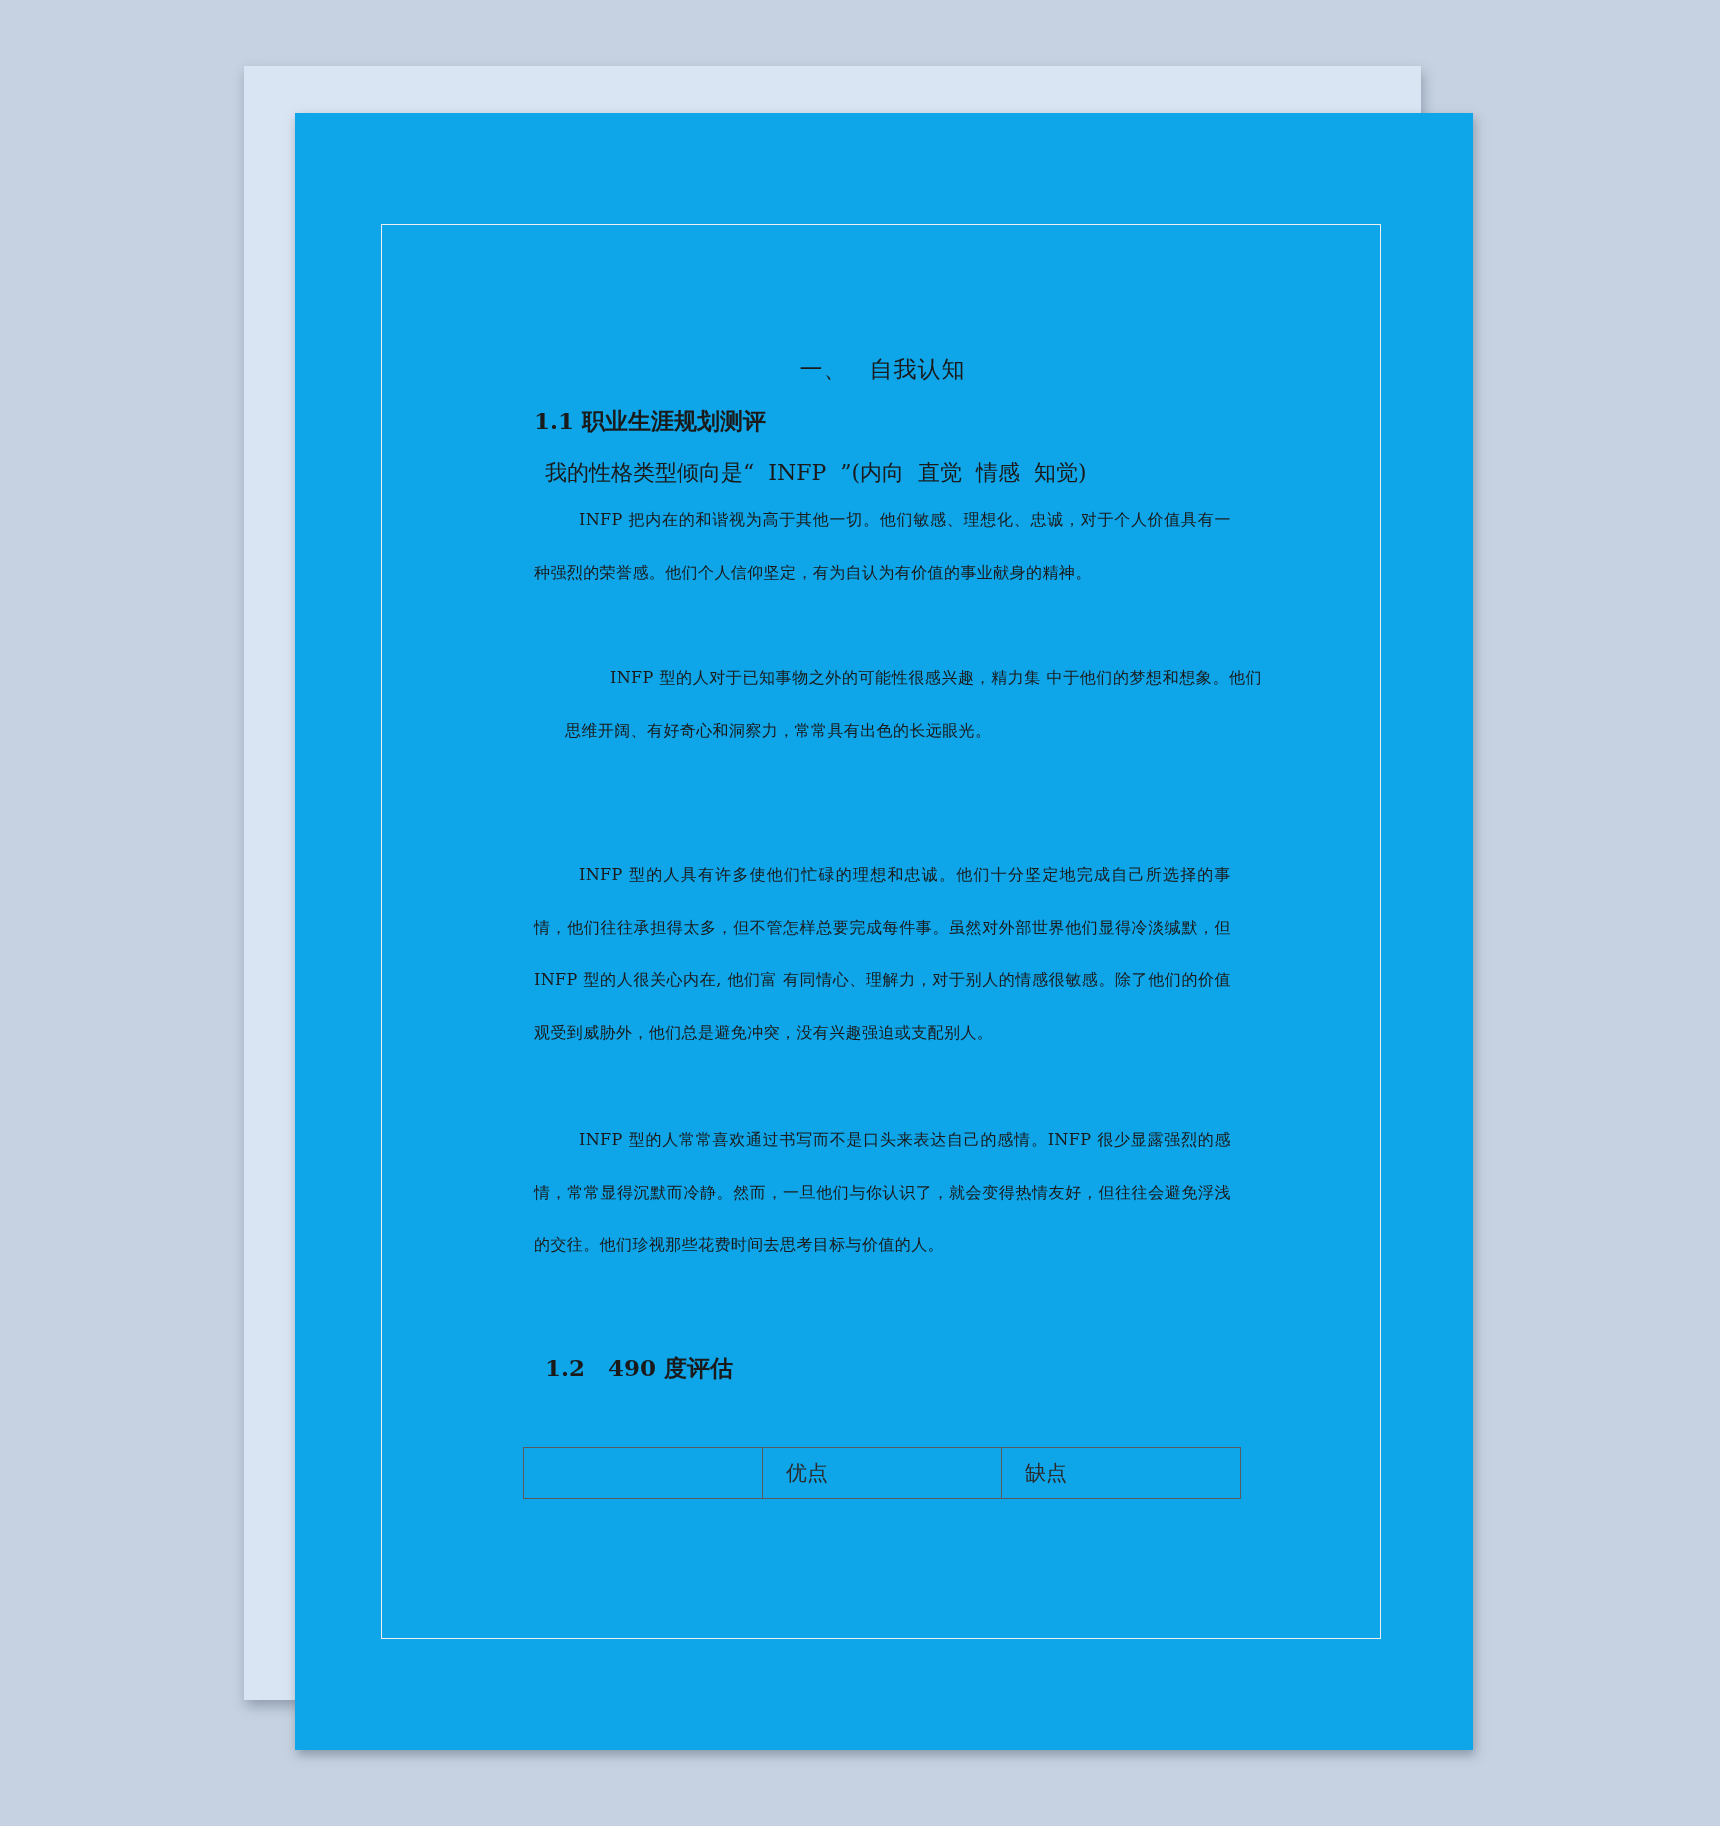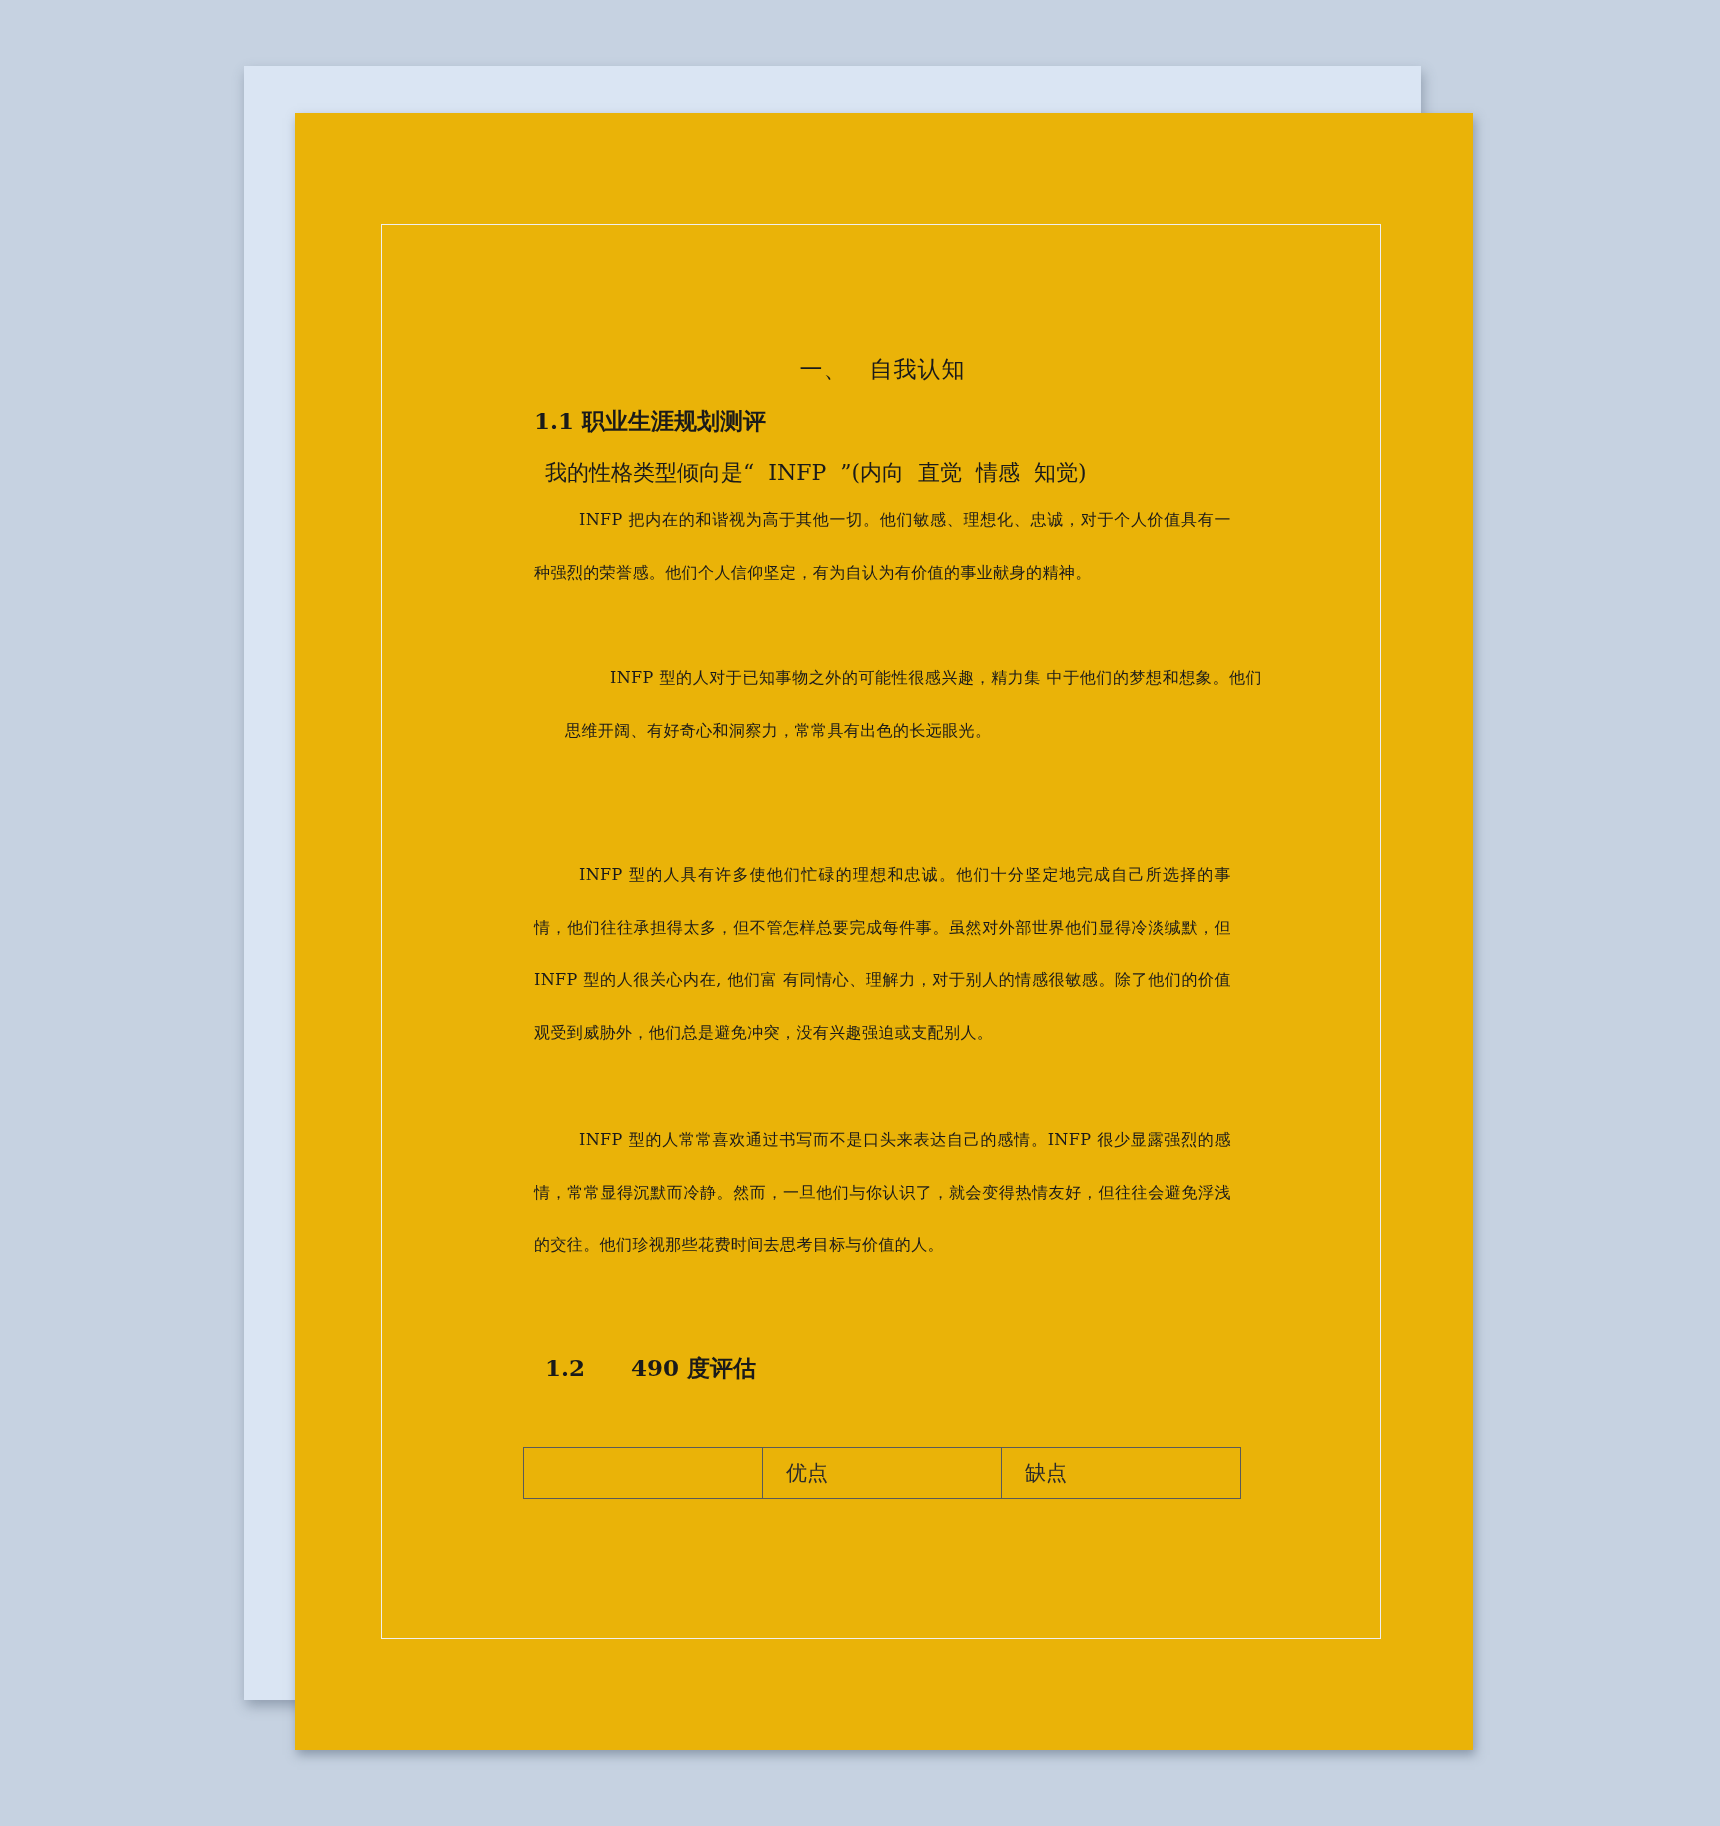--- a/index.html
+++ b/index.html
@@ -23,21 +23,21 @@
       height: 1634px;
       background: #dae5f3;
       box-shadow: 2px 6px 12px rgba(80, 95, 115, 0.45);
     }
     .front-page {
       position: absolute;
       left: 295px;
       top: 113px;
       width: 1178px;
       height: 1637px;
-      background: #eab308;
+      background: #0ea5e9;
       box-shadow: 2px 5px 10px rgba(80, 95, 115, 0.5);
     }
     .margin-box {
       position: absolute;
       left: 86px;
       top: 111px;
       width: 1000px;
       height: 1415px;
       border: 1px solid #efefef;
       box-sizing: border-box;
@@ -66,21 +66,21 @@
       left: 0;
       font-weight: bold;
       font-size: 23px;
       line-height: 30px;
       margin: 0;
       white-space: nowrap;
       text-align: right;
     }
     .h11 { top: 293px; }
     .h12 { top: 1240px; left: 11px; }
-    .h12 .secnum { margin-right: 46px; }
+    .h12 .secnum { margin-right: 23px; }
     .type-line {
       position: absolute;
       left: 11px;
       top: 345px;
       font-size: 22px;
       line-height: 30px;
       margin: 0;
       white-space: pre;
     }
     .para {

